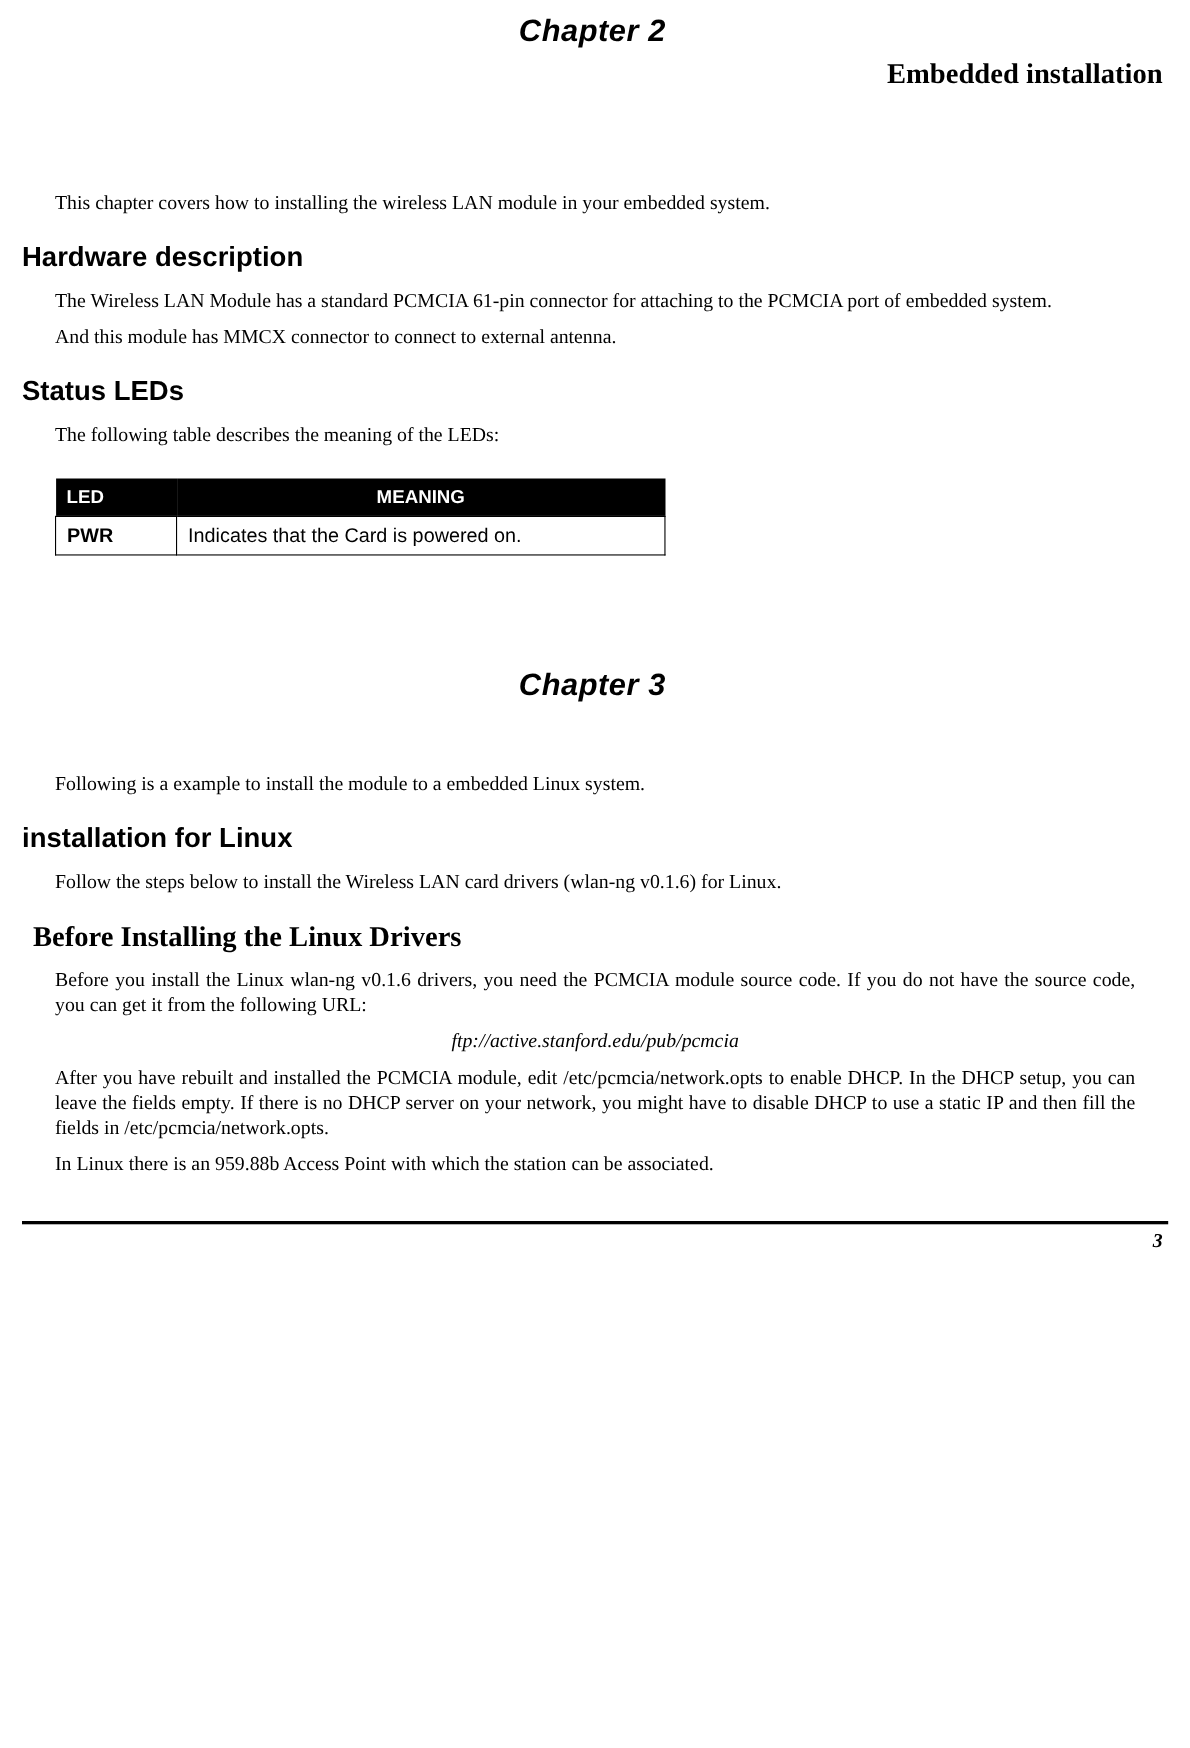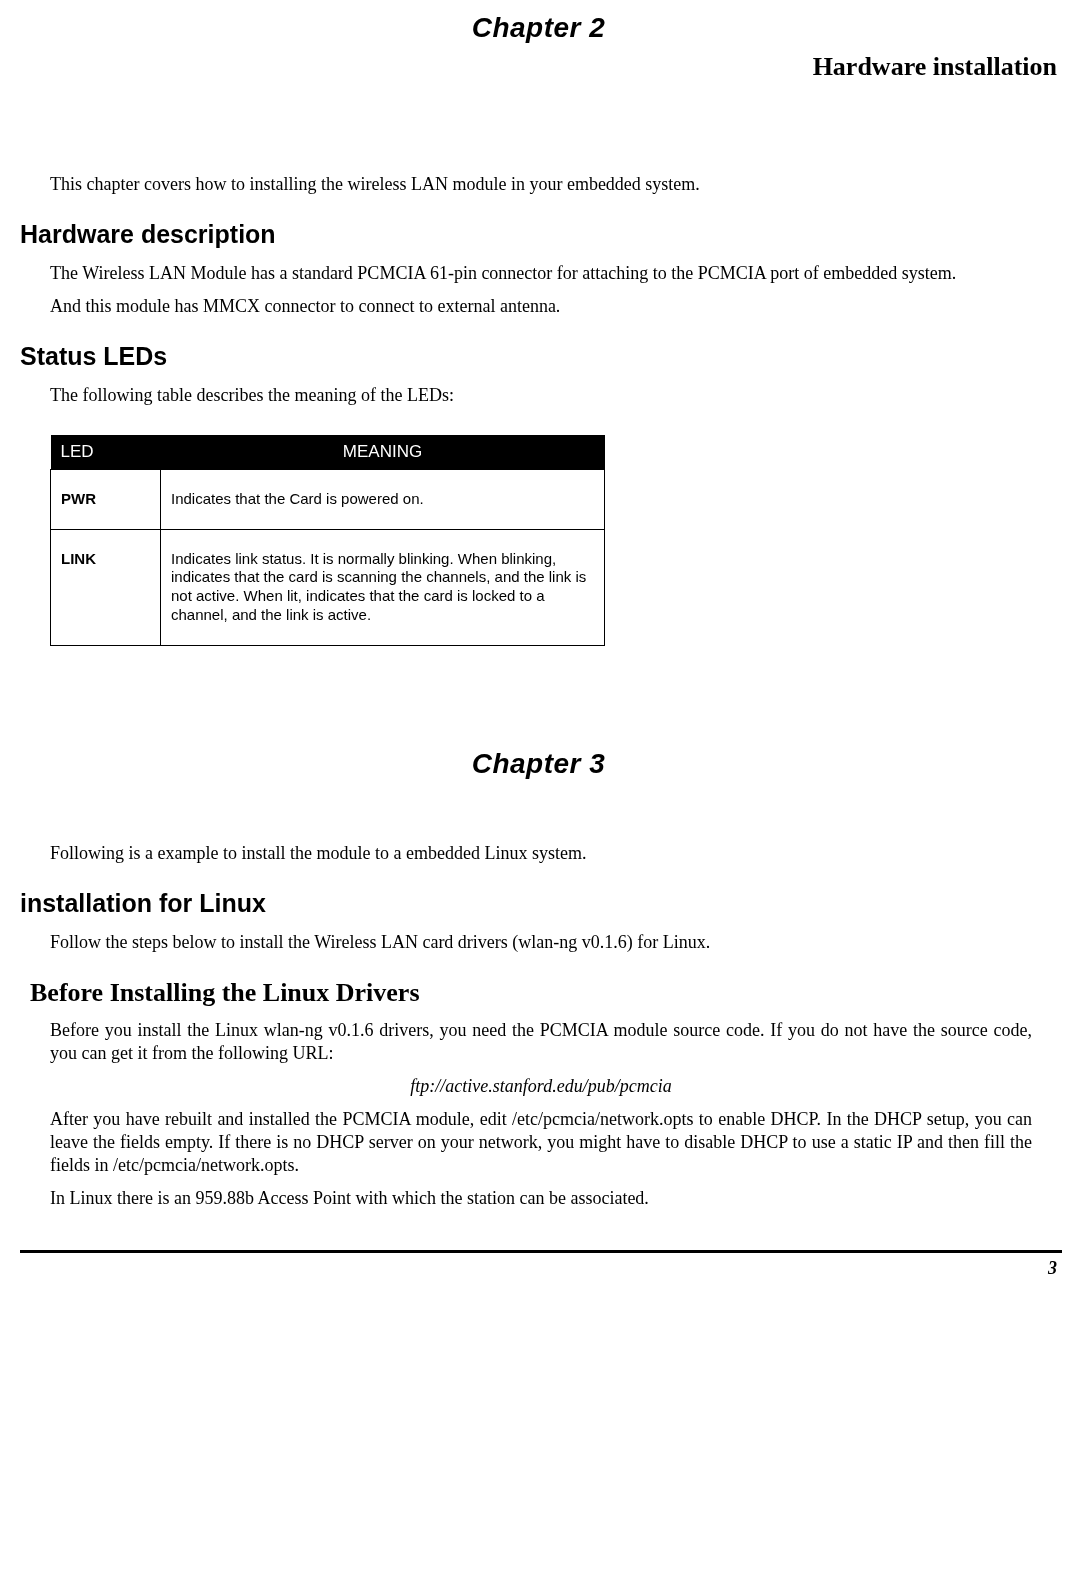--- a/index.html
+++ b/index.html
@@ -60,33 +60,33 @@
   }
   table.led-table {
     border-collapse: collapse;
     margin: 28px 30px 0 30px;
     width: 555px;
     font-family: Arial, Helvetica, sans-serif;
   }
   table.led-table th {
     background: #000;
     color: #fff;
-    font-weight: normal;
+    font-weight: bold;
     font-size: 17px;
     padding: 6px 10px;
     text-align: center;
   }
   table.led-table th:first-child {
     text-align: left;
     width: 90px;
   }
   table.led-table td {
     border: 1px solid #000;
-    padding: 20px 10px;
-    font-size: 15px;
+    padding: 6px 10px;
+    font-size: 18px;
     vertical-align: top;
     line-height: 1.25;
   }
   table.led-table td:first-child {
     font-weight: bold;
     text-align: left;
     width: 70px;
   }
   .page-footer {
     border-top: 3px solid #000;
@@ -98,21 +98,21 @@
     font-weight: bold;
     font-size: 18px;
     padding-right: 5px;
   }
 </style>
 </head>
 <body>
 
 <div class="chapter-block">
   <div class="chapter-label">Chapter 2</div>
-  <div class="chapter-title">Hardware installation</div>
+  <div class="chapter-title">Embedded installation</div>
 </div>
 
 <p class="body-text">This chapter covers how to installing the wireless LAN module in your embedded system.</p>
 
 <div class="h1">Hardware description</div>
 <p class="body-text">The Wireless LAN Module has a standard PCMCIA 61-pin connector for attaching to the PCMCIA port of embedded system.</p>
 <p class="body-text">And this module has MMCX connector to connect to external antenna.</p>
 
 <div class="h1">Status LEDs</div>
 <p class="body-text">The following table describes the meaning of the LEDs:</p>
@@ -121,24 +121,20 @@
   <thead>
     <tr>
       <th>LED</th>
       <th>MEANING</th>
     </tr>
   </thead>
   <tbody>
     <tr>
       <td>PWR</td>
       <td>Indicates that the Card is powered on.</td>
-    </tr>
-    <tr>
-      <td>LINK</td>
-      <td>Indicates link status. It is normally blinking. When blinking, indicates that the card is scanning the channels, and the link is not active. When lit, indicates that the card is locked to a channel, and the link is active.</td>
     </tr>
   </tbody>
 </table>
 
 <div class="chapter-block-2">
   <div class="chapter-label">Chapter 3</div>
 </div>
 
 <p class="body-text">Following is a example to install the module to a embedded Linux system.</p>
 

